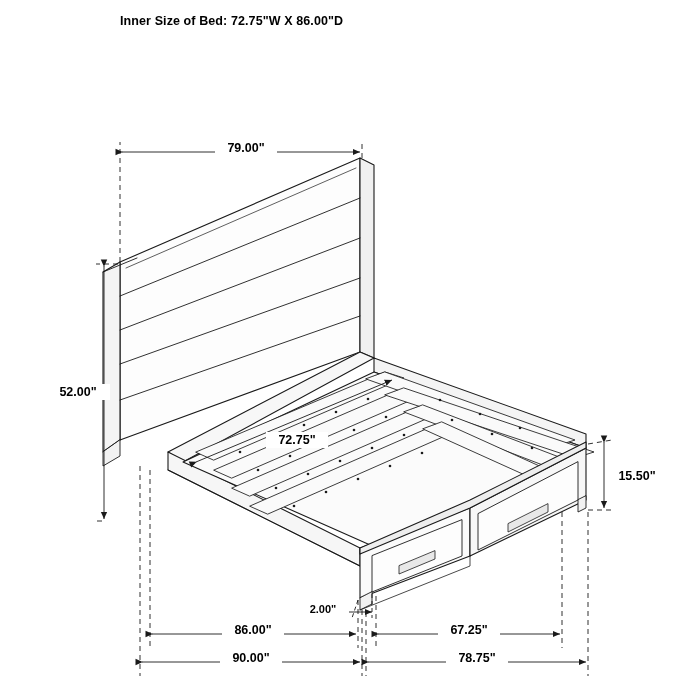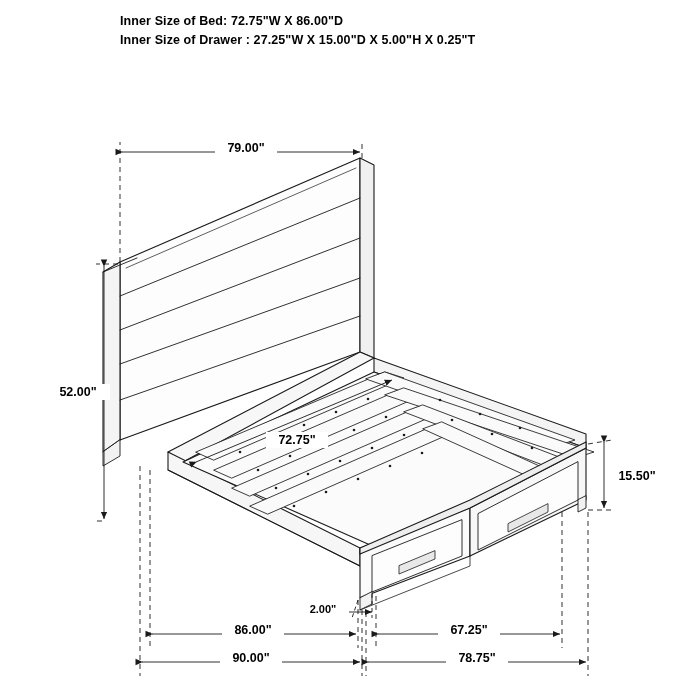--- a/index.html
+++ b/index.html
@@ -50,21 +50,20 @@
     fill: #000000;
   }
 </style>
 </head>
 <body>
 
 <div id="stage">
 
   <div class="spec-block">
     <div class="spec-line">Inner Size of Bed: 72.75"W X 86.00"D</div>
-    <div class="spec-line">Inner Size of Drawer : 27.25"W X 15.00"D X 5.00"H X 0.25"T</div>
   </div>
 
   <svg class="diagram" viewBox="0 0 700 700">
     <g fill="none" stroke="#1a1a1a" stroke-width="1.1" stroke-linejoin="round" stroke-linecap="round">
 
       <g>
 
         <path d="M120,262 L360,158 L360,352 L120,440 Z" fill="#fdfdfd"></path>
 
         <path d="M120,262 L103,272 L103,452 L120,440 Z" fill="#f4f4f4"></path>

